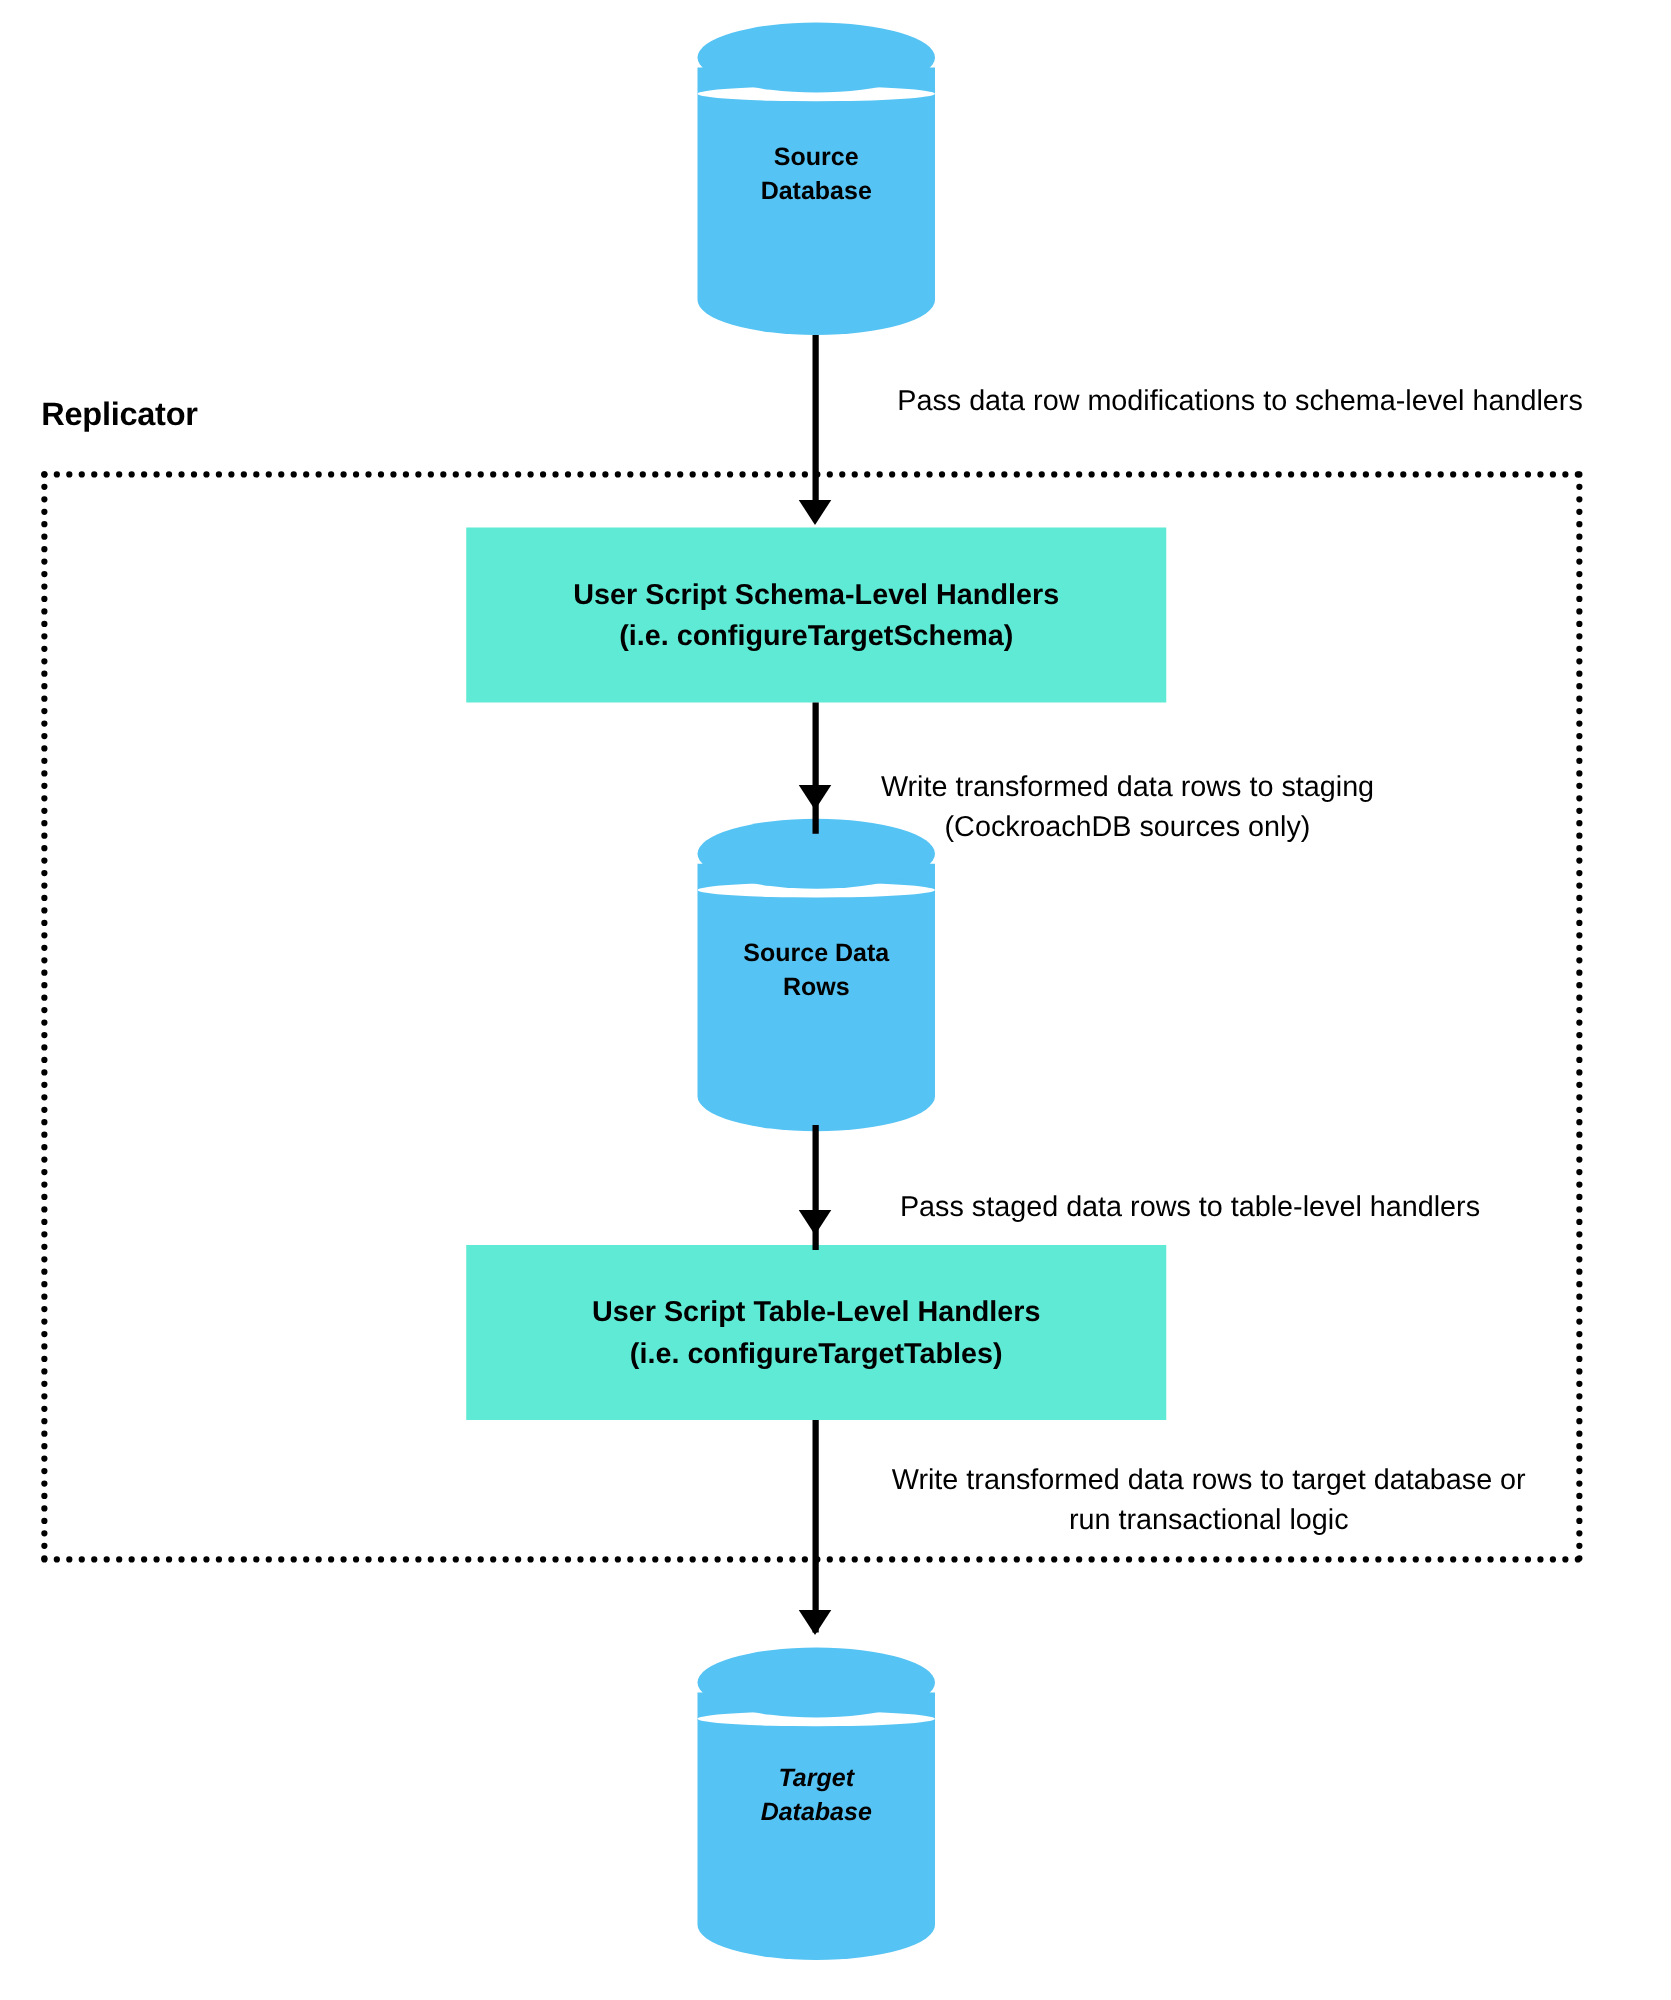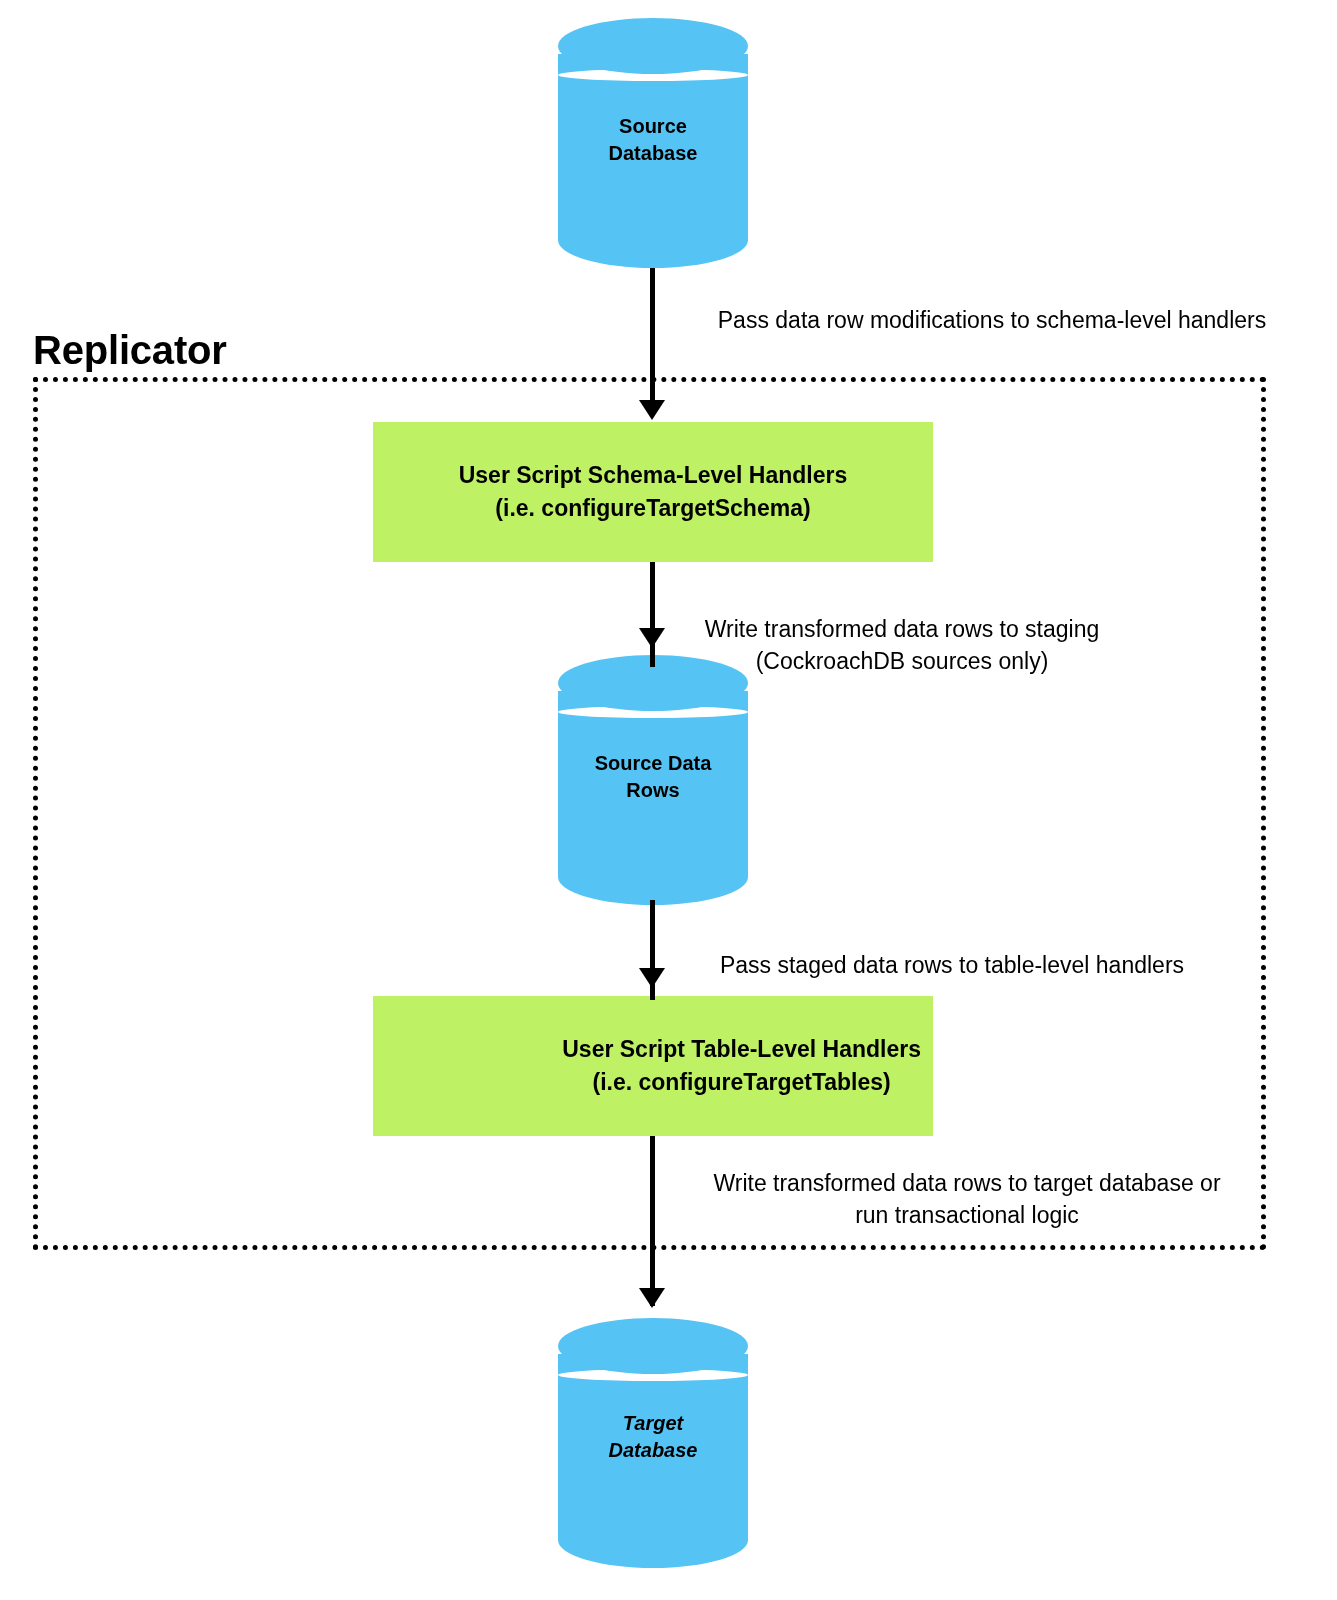--- a/index.html
+++ b/index.html
@@ -17,22 +17,22 @@
     width: 1337px;
     height: 1600px;
     background: #ffffff;
     overflow: hidden;
   }
 
   
   .replicator-label {
     position: absolute;
     left: 33px;
-    top: 328px;
-    font-size: 40px;
+    top: 316px;
+    font-size: 26px;
     font-weight: bold;
     color: #000000;
     letter-spacing: -0.2px;
     white-space: nowrap;
   }
   .replicator-box {
     position: absolute;
     left: 33px;
     top: 377px;
     width: 1233px;
@@ -84,21 +84,21 @@
     font-size: 20px;
     font-weight: bold;
     color: #000000;
     line-height: 1.36;
     z-index: 3;
   }
 
   
   .process-box {
     position: absolute;
-    background: #bef264;
+    background: #5eead4;
     display: flex;
     align-items: center;
     justify-content: center;
     text-align: center;
   }
   .process-label {
     font-size: 23px;
     font-weight: bold;
     color: #000000;
     line-height: 1.42;
@@ -171,21 +171,21 @@
     <div class="cyl-gap"></div>
     <div class="cyl-top"></div>
     <div class="cyl-label" style="top:95px; white-space:pre-line;">Source Data
 Rows</div>
   </div>
 
   <div class="arrow-line" style="left:650px; top:900px; height:100px;"></div>
   <div class="arrow-head" style="left:639px; top:968px;"></div>
   <div class="edge-caption left-align" style="left:672px; top:930px; width:560px;margin-top:20px;">Pass staged data rows to table-level handlers</div>
 
-  <div class="process-box" style="left:373px; top:996px; width:560px; height:140px;justify-content:flex-end;">
+  <div class="process-box" style="left:373px; top:996px; width:560px; height:140px;">
     <div class="process-label" style="white-space:pre-line;">User Script Table-Level Handlers
 (i.e. configureTargetTables)</div>
   </div>
 
   <div class="arrow-line" style="left:650px; top:1136px; height:170px;"></div>
   <div class="arrow-head" style="left:639px; top:1288px;"></div>
   <div class="edge-caption" style="left:672px; top:1168px; width:590px;">Write transformed data rows to target database or
 run transactional logic</div>
 
   <div class="cylinder" style="left:558px; top:1318px; height:250px;">

